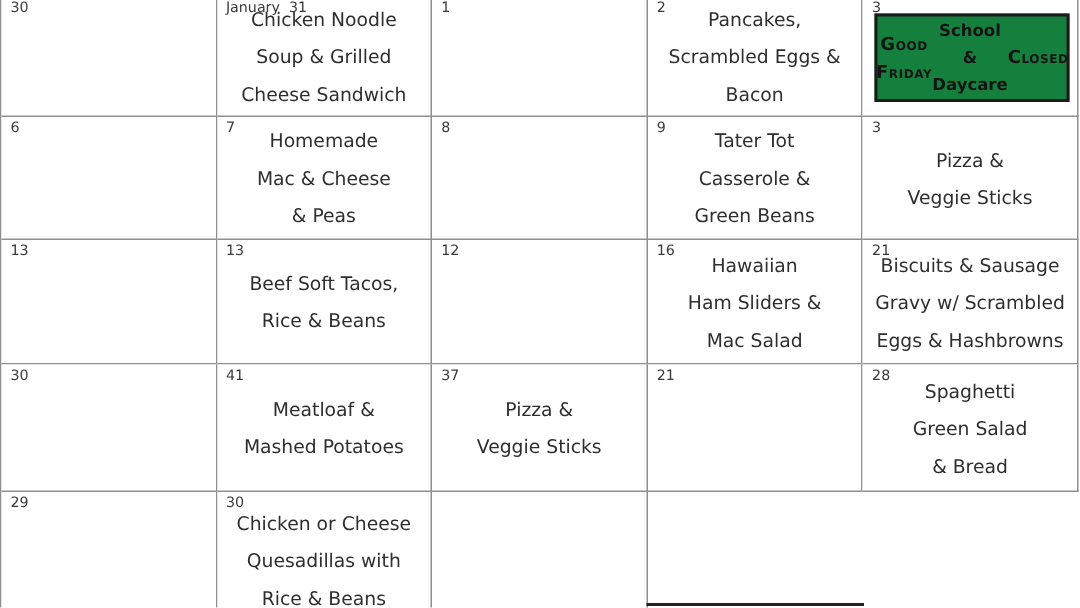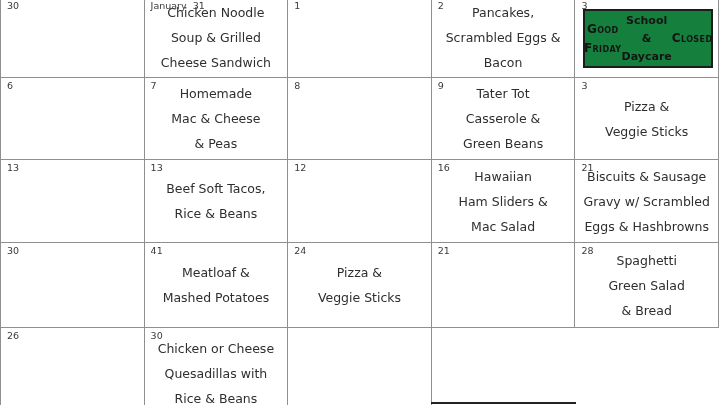--- a/index.html
+++ b/index.html
@@ -134,37 +134,37 @@
   <div class="cell">
     <div class="daynum">30</div>
     <div class="menu"></div>
   </div>
   <div class="cell">
     <div class="daynum">41</div>
     <div class="menu">Meatloaf &amp;
 Mashed Potatoes</div>
   </div>
   <div class="cell">
-    <div class="daynum">24</div>
+    <div class="daynum">37</div>
     <div class="menu">Pizza &amp;
 Veggie Sticks</div>
   </div>
 
   <div class="cell">
     <div class="daynum">21</div>
     <div class="menu"></div>
   </div>
   <div class="cell">
     <div class="daynum">28</div>
     <div class="menu">Spaghetti
 Green Salad
 &amp; Bread</div>
   </div>
   <div class="cell">
-    <div class="daynum">26</div>
+    <div class="daynum">29</div>
     <div class="menu"></div>
   </div>
   <div class="cell">
     <div class="daynum">30</div>
     <div class="menu">Chicken or Cheese
 Quesadillas with
 Rice &amp; Beans</div>
   </div>
   <div class="cell">
     <div class="daynum"></div>

